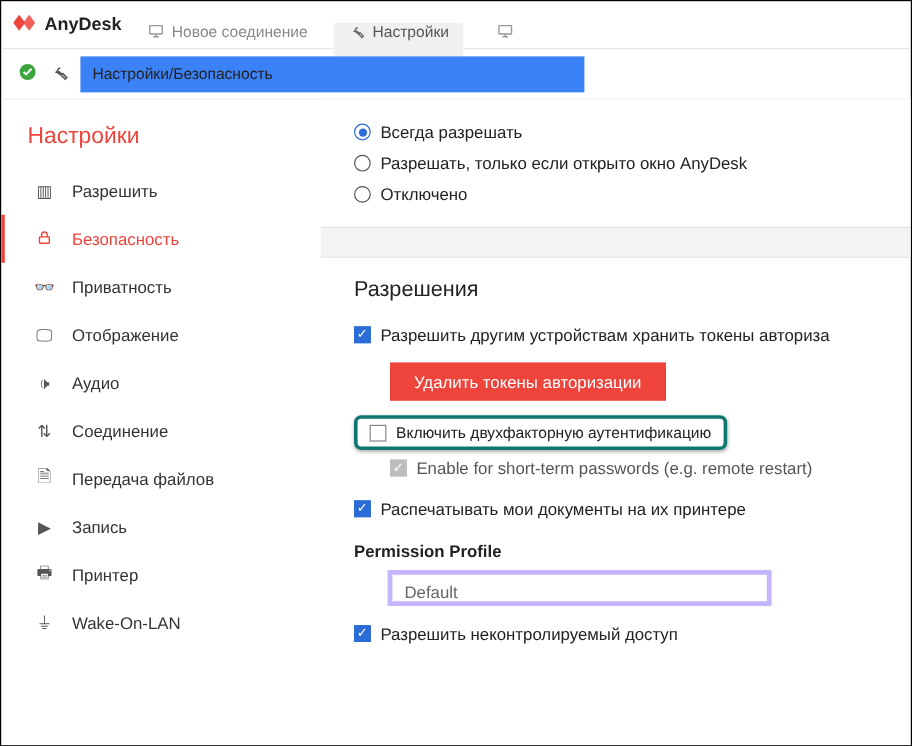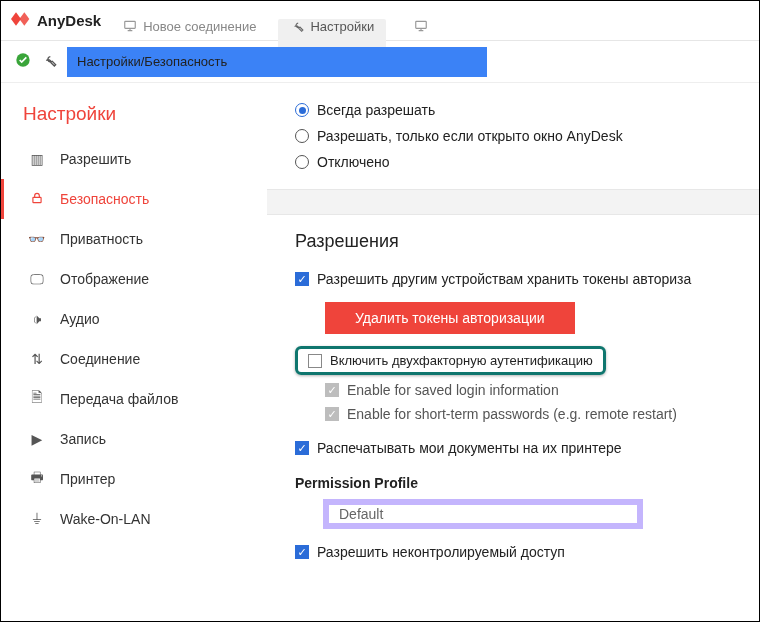--- a/index.html
+++ b/index.html
@@ -96,37 +96,37 @@
     font-size: 11px; color: #fff;
   }
   .check.checked { background:#2b6cd8; border-color:#2b6cd8; }
   .check.checked::after { content:"✓"; line-height:1; }
   .check.greyed { background:#bdbdbd; border-color:#bdbdbd; }
   .check.greyed::after { content:"✓"; line-height:1; }
 
   .danger-btn {
     display: inline-block; margin: 10px 0 12px 30px;
     background: #ef443b; color: #fff; font-size: 14px;
-    padding: 8px 30px; cursor: pointer;
+    padding: 8px 20px; cursor: pointer;
   }
 
   .highlight-box {
     display: inline-flex; align-items:center; gap:8px;
     border: 3px solid #0f766e; border-radius: 6px;
     padding: 4px 10px; margin-bottom: 4px;
     box-shadow: 0 1px 3px rgba(0,0,0,.3);
   }
 
   .sub-indent { margin-left: 30px; color:#777; }
   .sub-indent .lbl { color:#555; }
 
   .profile-label { font-weight:600; font-size:14px; margin: 16px 0 8px 0; }
   .profile-select {
-    width: 320px; height: 30px; border:6px solid #c4b5fd;
-    padding: 0 10px; display:flex; align-items:center;
+    width: 320px; height: 30px; border:4px solid #c4b5fd;
+    padding: 0 10px; display:flex; align-items:flex-end;
     color:#666; font-size:14px; background:#fff; margin-left:28px;
   }
 </style>
 </head>
 <body>
 
 <div class="topbar">
   <div class="logo">
     <span>
       <svg viewBox="0 0 24 24">
@@ -266,24 +266,20 @@
         <span>Удалить токены авторизации</span>
       </div>
 
       <div class="highlight-box">
         <span class="check"></span>
         <span>Включить двухфакторную аутентификацию</span>
       </div>
 
       <div class="check-row sub-indent">
         <span class="check greyed"></span>
-        <span class="lbl">Enable for saved login information</span>
-      </div>
-      <div class="check-row sub-indent">
-        <span class="check greyed"></span>
         <span class="lbl">Enable for short-term passwords (e.g. remote restart)</span>
       </div>
 
       <div style="height:10px"></div>
 
       <div class="check-row">
         <span class="check checked"></span>
         <span>Распечатывать мои документы на их принтере</span>
       </div>
 

